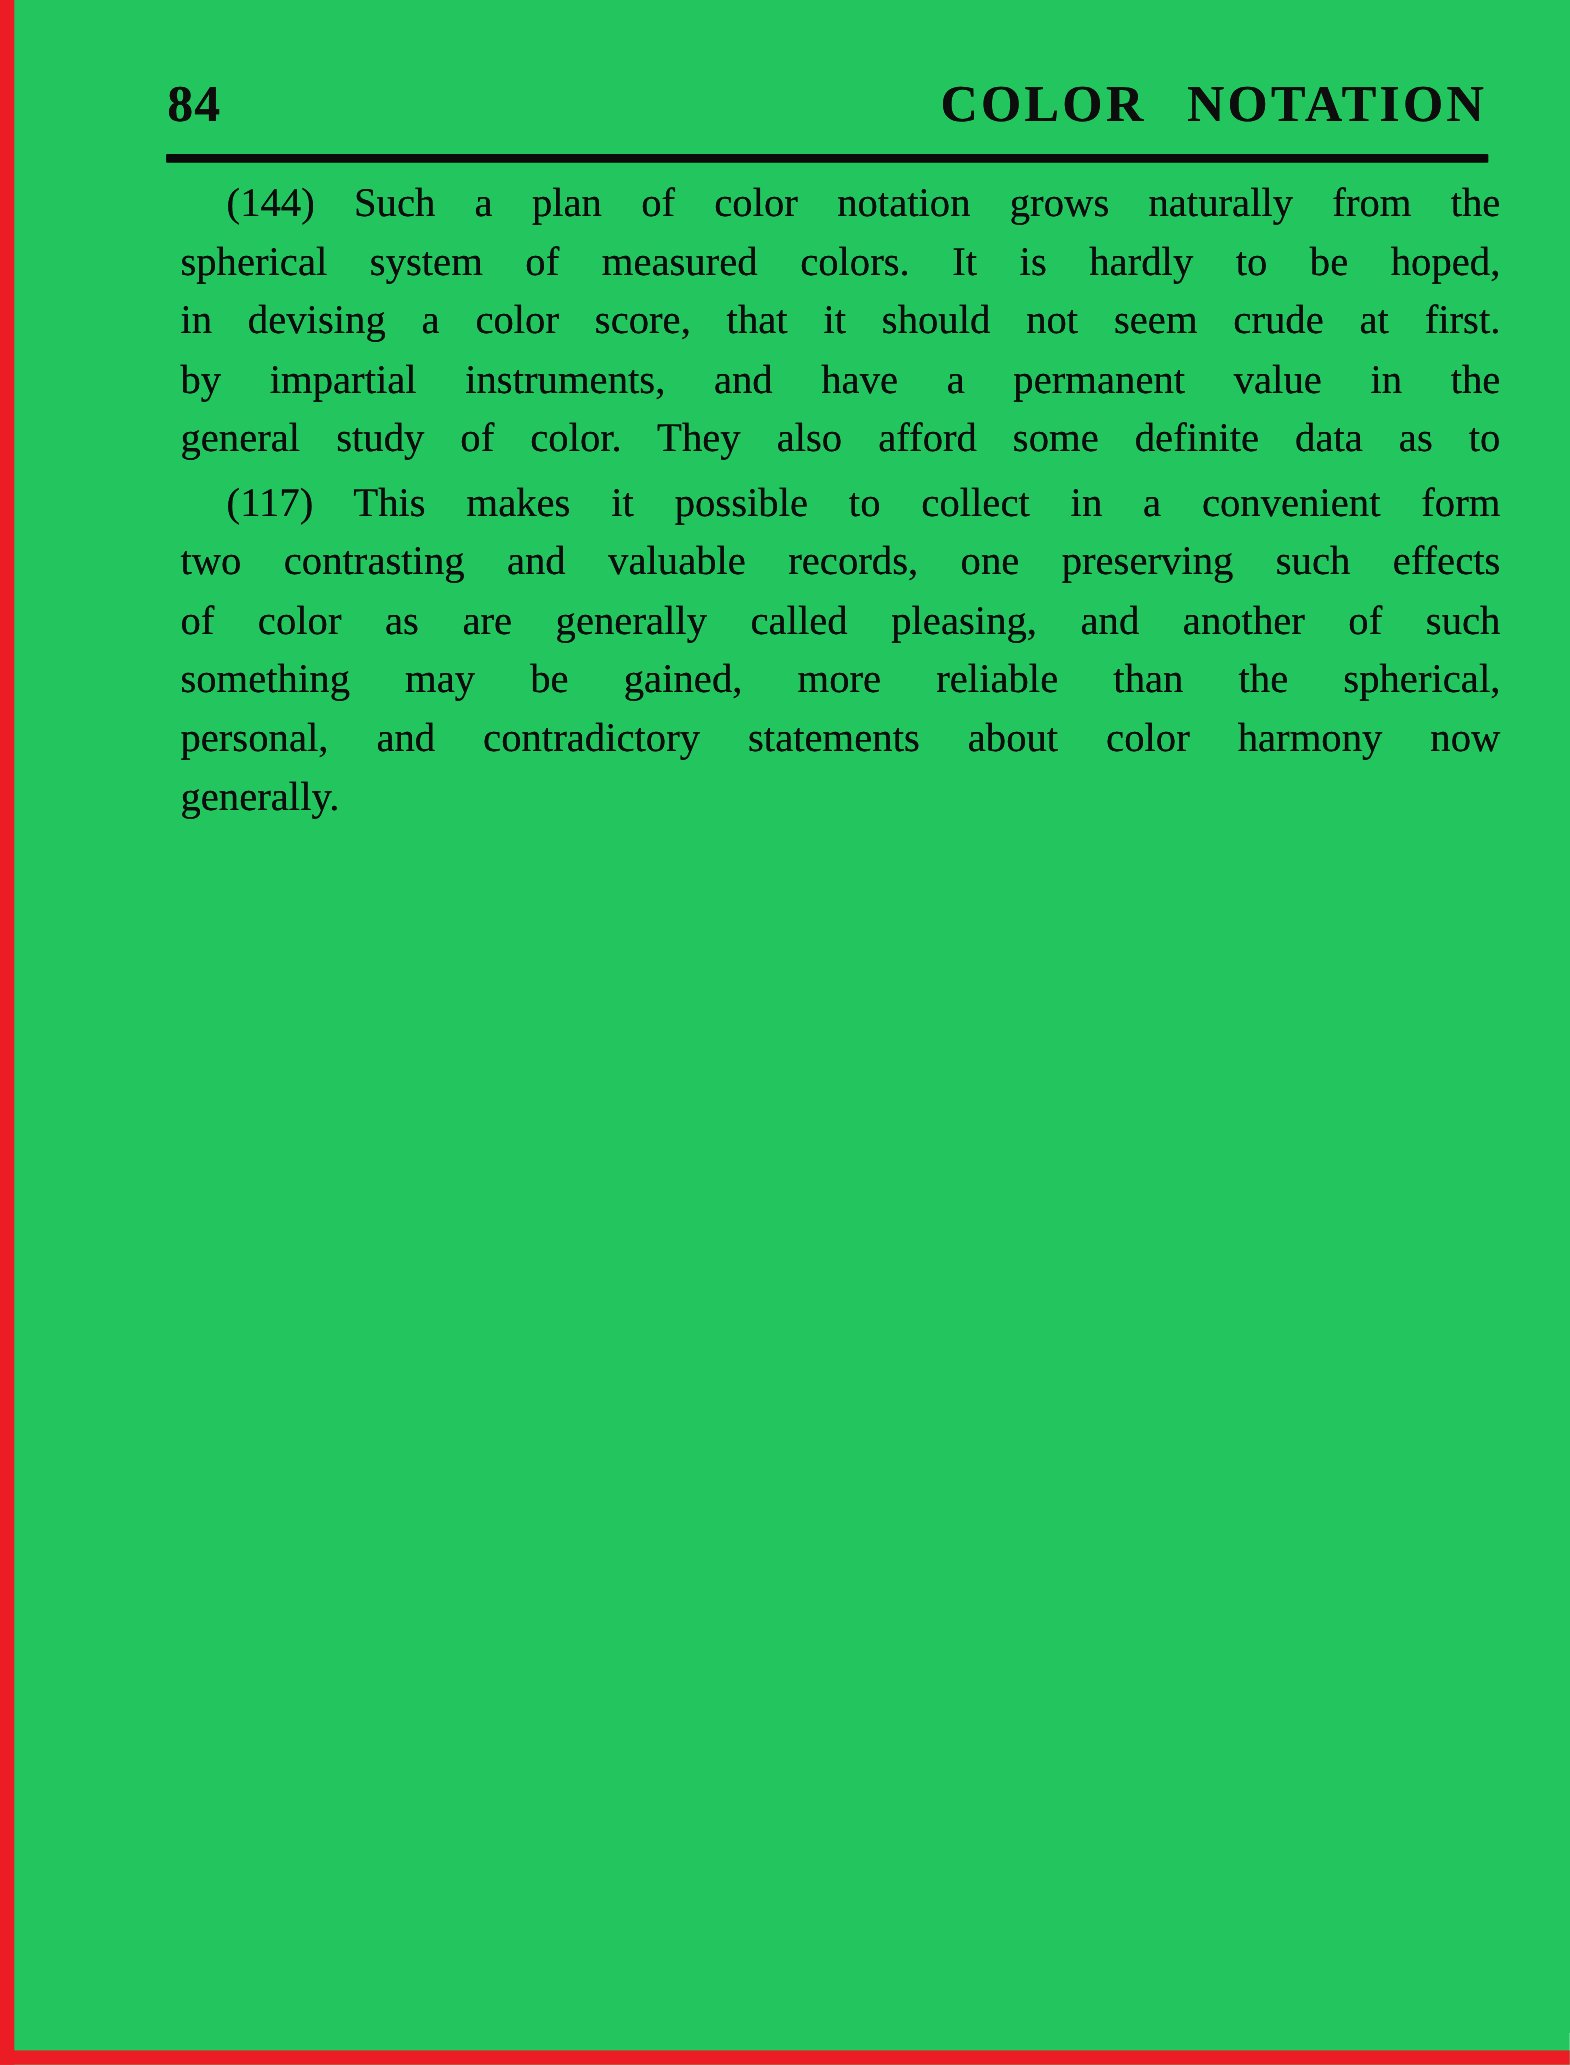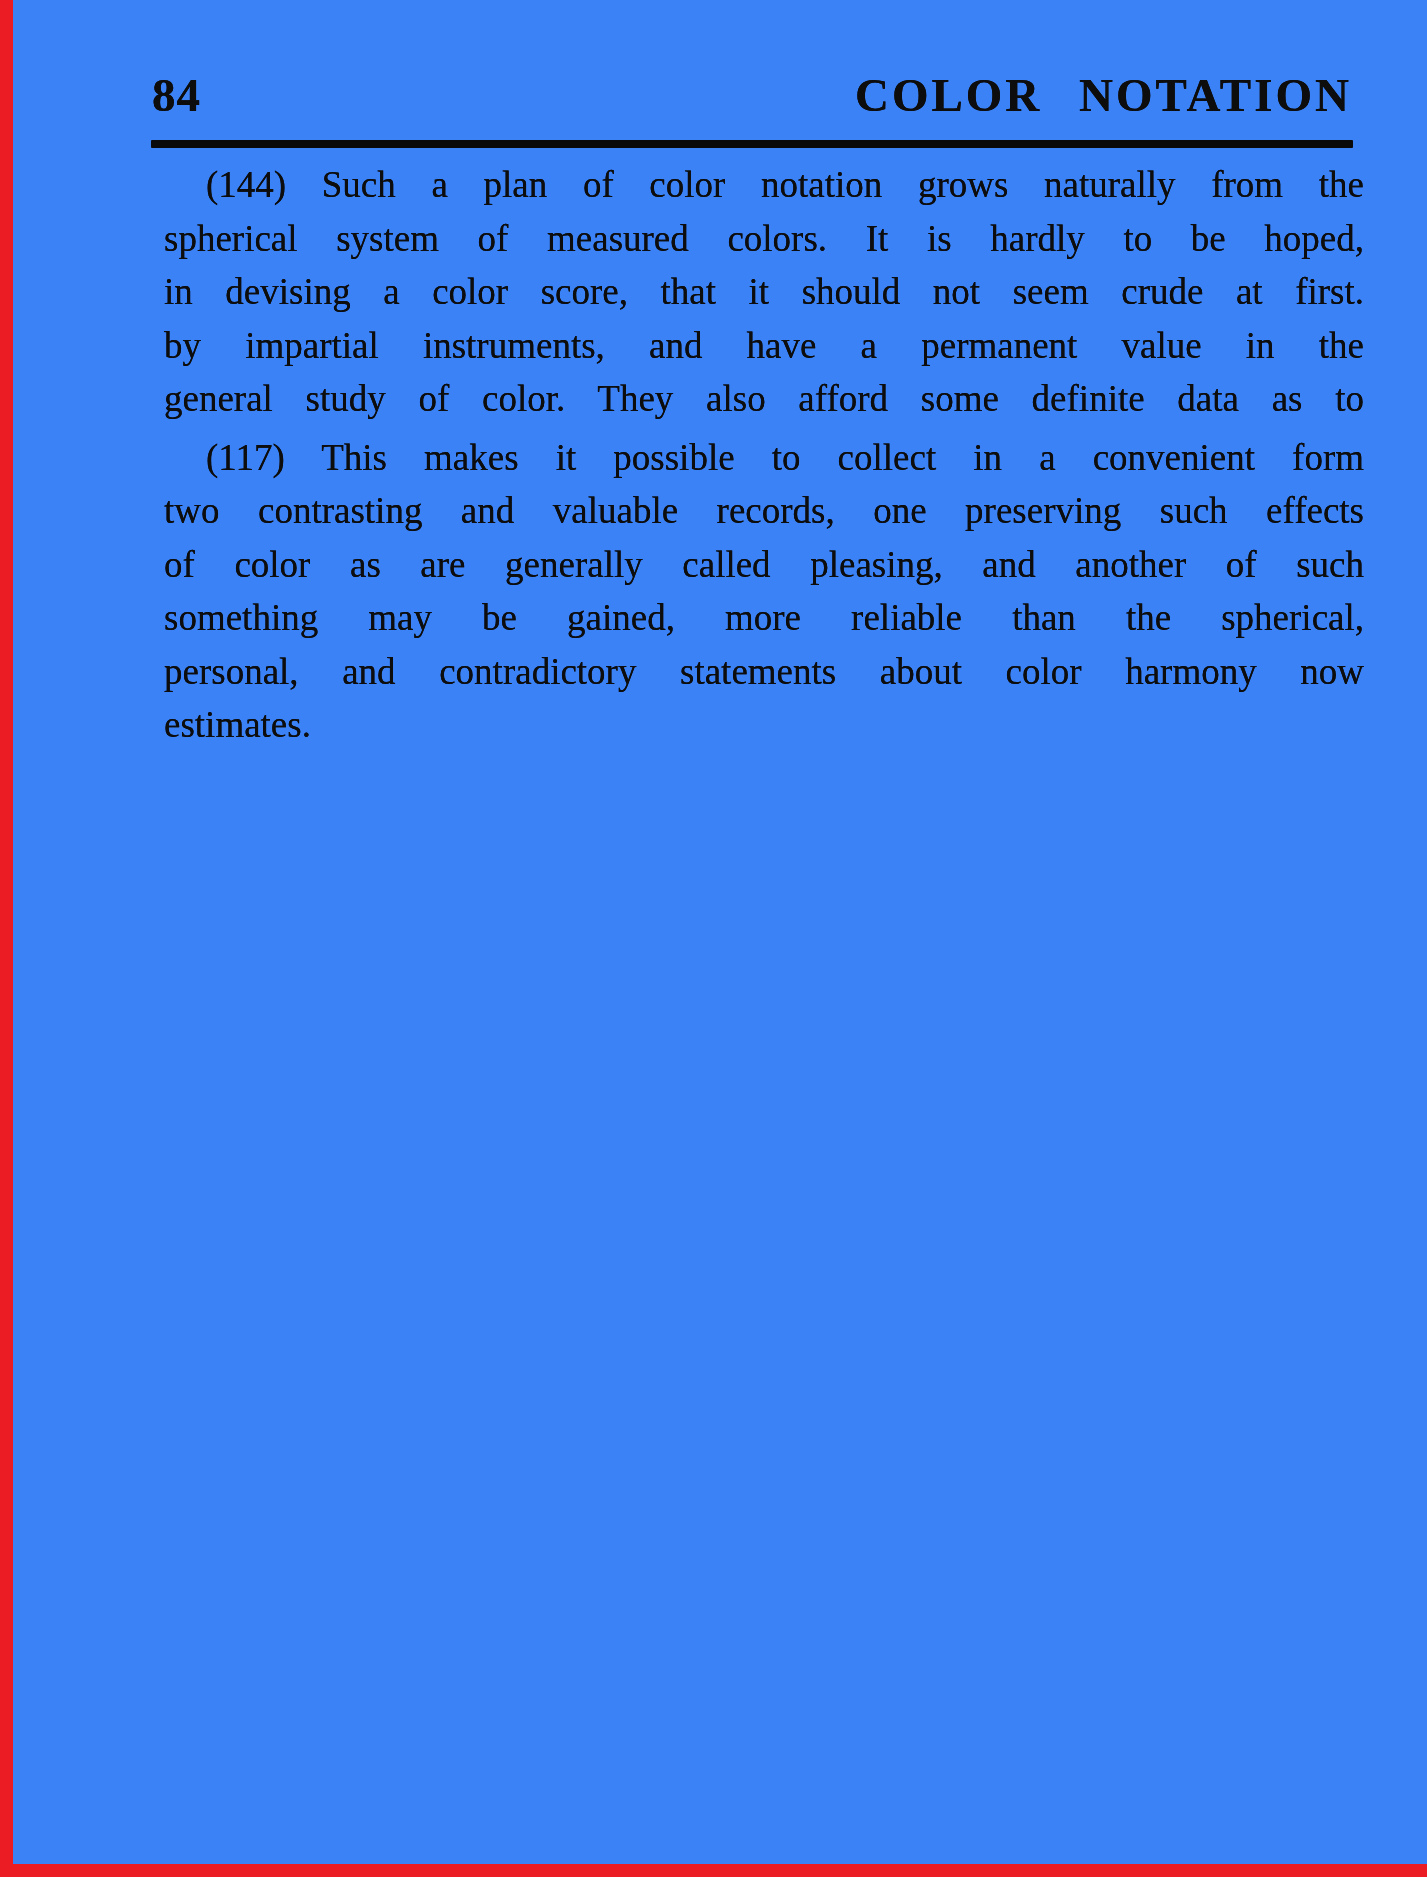--- a/index.html
+++ b/index.html
@@ -11,21 +11,21 @@
     width: 1427px;
     height: 1877px;
     position: relative;
     overflow: hidden;
     font-family: "Liberation Serif", "DejaVu Serif", serif;
     color: #0d0d0d;
   }
   .page {
     position: absolute;
     inset: 0;
-    background: #3b82f6;
+    background: #22c55e;
   }
   
   .edge-left {
     position: absolute;
     left: 0; top: 0;
     width: 13px; height: 1877px;
   }
   .edge-bottom {
     position: absolute;
     left: 0; bottom: 0;
@@ -104,17 +104,17 @@
       <div class="line">in devising a color score, that it should not seem crude at first.</div>
       <div class="line">by impartial instruments, and have a permanent value in the</div>
       <div class="line">general study of color.  They also afford some definite data as to</div>
     </div>
     <div class="para">
       <div class="line first">(117) This makes it possible to collect in a convenient form</div>
       <div class="line">two contrasting and valuable records, one preserving such effects</div>
       <div class="line">of color as are generally called pleasing, and another of such</div>
       <div class="line">something may be gained, more reliable than the spherical,</div>
       <div class="line">personal, and contradictory statements about color harmony now</div>
-      <div class="line end">estimates.</div>
+      <div class="line end">generally.</div>
     </div>
   </div>
 
 </div>
 
 </body></html>

